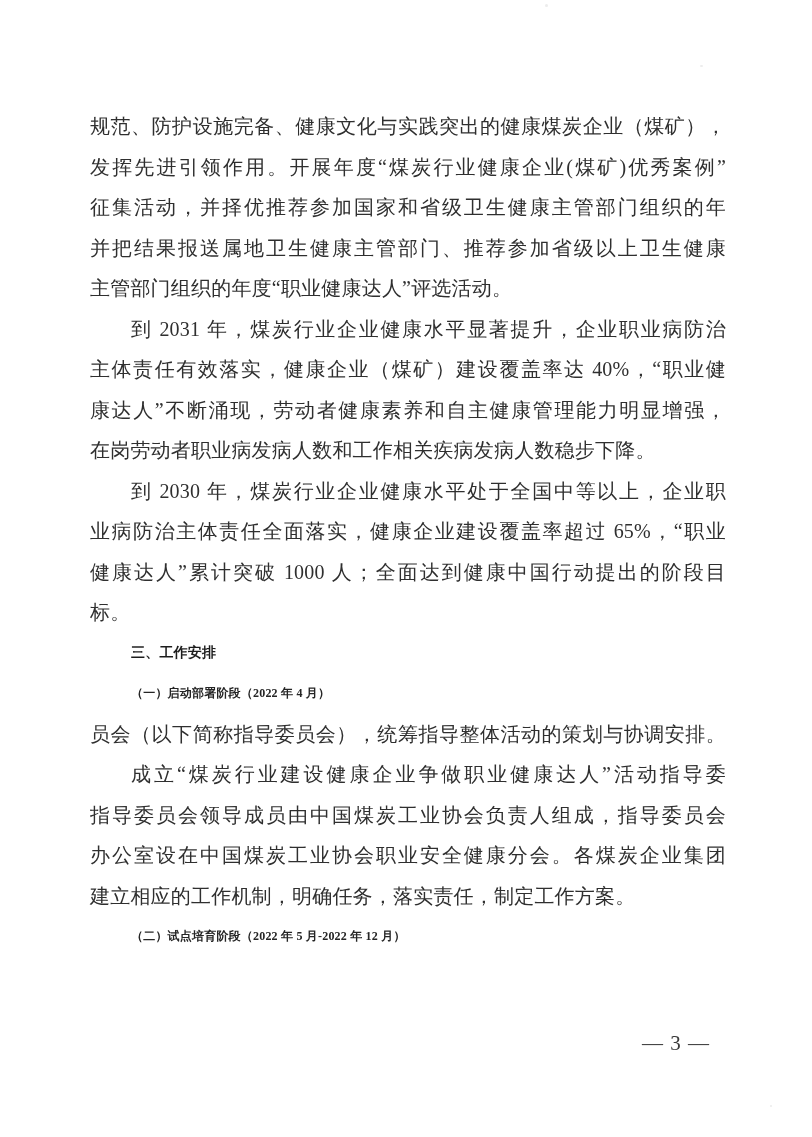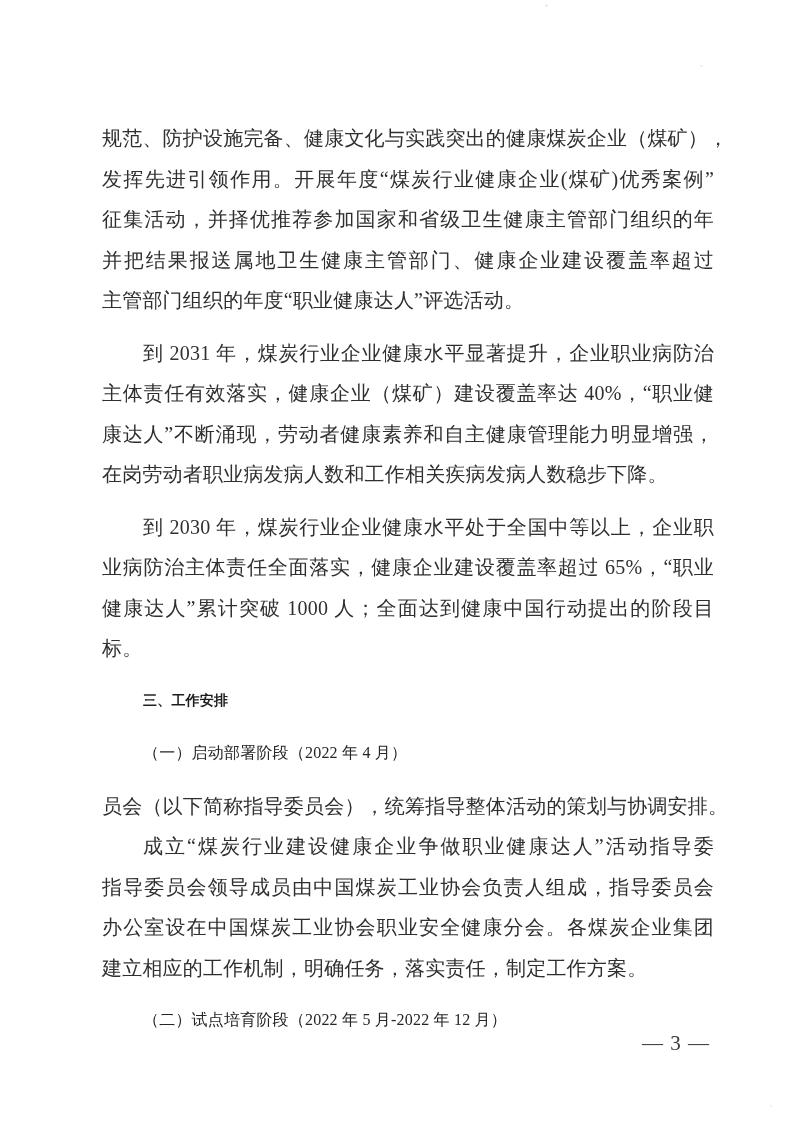--- a/index.html
+++ b/index.html
@@ -16,21 +16,21 @@
     overflow: hidden;
     font-family: "Liberation Serif", "DejaVu Serif", serif;
     color: var(--text-color, #2f2f2f);
   }
   .doc-body {
     position: absolute;
     top: 106px;
     left: 90px;
     width: 636px;
   }
-  .block { margin: 12px; padding: 0; }
+  .block { margin: 0; padding: 0; }
   .line {
     height: 40.5px;
     line-height: 40.5px;
     font-size: 20px;
     text-align: justify;
     text-align-last: justify;
     white-space: nowrap;
     overflow: visible;
     letter-spacing: 0.2px;
   }
@@ -41,22 +41,22 @@
   .line.first {
     text-indent: 41px;
   }
   .heading .line {
     font-family: Liberation Serif, serif;
     font-weight: 700;
     font-size: 14px;
     color: var(--heading-color, #1c1c1c);
   }
   .subheading .line {
-    font-weight: 400;
-    font-size: 16px;
+    font-weight: 700;
+    font-size: 12px;
     color: #252525;
   }
   .page-footer {
     position: absolute;
     top: 1030px;
     right: 102px;
     font-size: 21px;
     line-height: 26px;
     color: var(--footer-color, #3a3a3a);
     font-family: "Liberation Serif", "DejaVu Serif", serif;
@@ -79,21 +79,21 @@
 <div class="page">
   <div class="speck s1"></div>
   <div class="speck s2"></div>
   <div class="speck s3"></div>
 
   <div class="doc-body">
       <div class="block body">
         <div class="line">规范、防护设施完备、健康文化与实践突出的健康煤炭企业（煤矿），</div>
         <div class="line">发挥先进引领作用。开展年度“煤炭行业健康企业(煤矿)优秀案例”</div>
         <div class="line">征集活动，并择优推荐参加国家和省级卫生健康主管部门组织的年</div>
-        <div class="line">并把结果报送属地卫生健康主管部门、健康企业建设覆盖率超过</div>
+        <div class="line">并把结果报送属地卫生健康主管部门、推荐参加省级以上卫生健康</div>
         <div class="line last">主管部门组织的年度“职业健康达人”评选活动。</div>
       </div>
       <div class="block body">
         <div class="line first">到 2031 年，煤炭行业企业健康水平显著提升，企业职业病防治</div>
         <div class="line">主体责任有效落实，健康企业（煤矿）建设覆盖率达 40%，“职业健</div>
         <div class="line">康达人”不断涌现，劳动者健康素养和自主健康管理能力明显增强，</div>
         <div class="line last">在岗劳动者职业病发病人数和工作相关疾病发病人数稳步下降。</div>
       </div>
       <div class="block body">
         <div class="line first">到 2030 年，煤炭行业企业健康水平处于全国中等以上，企业职</div>

